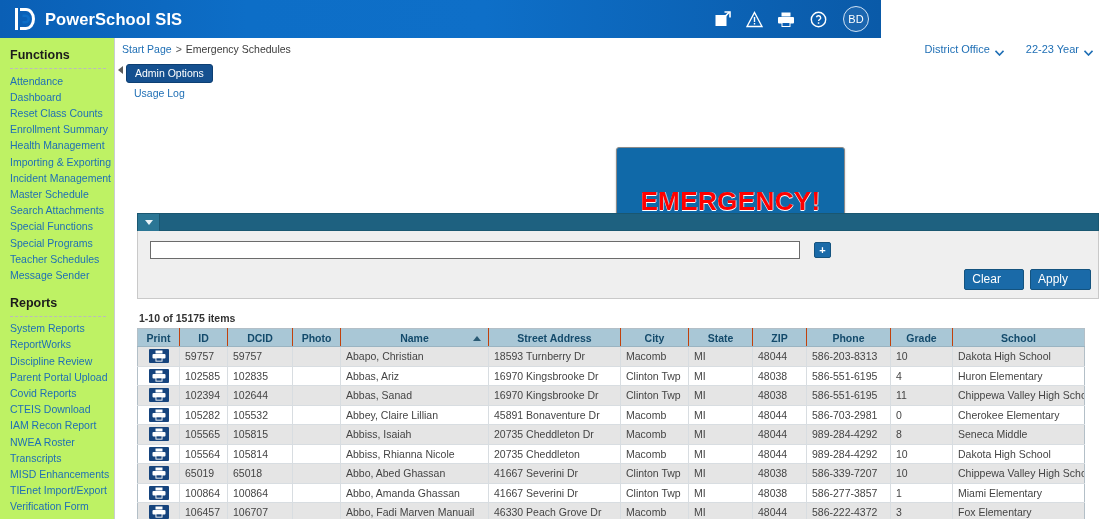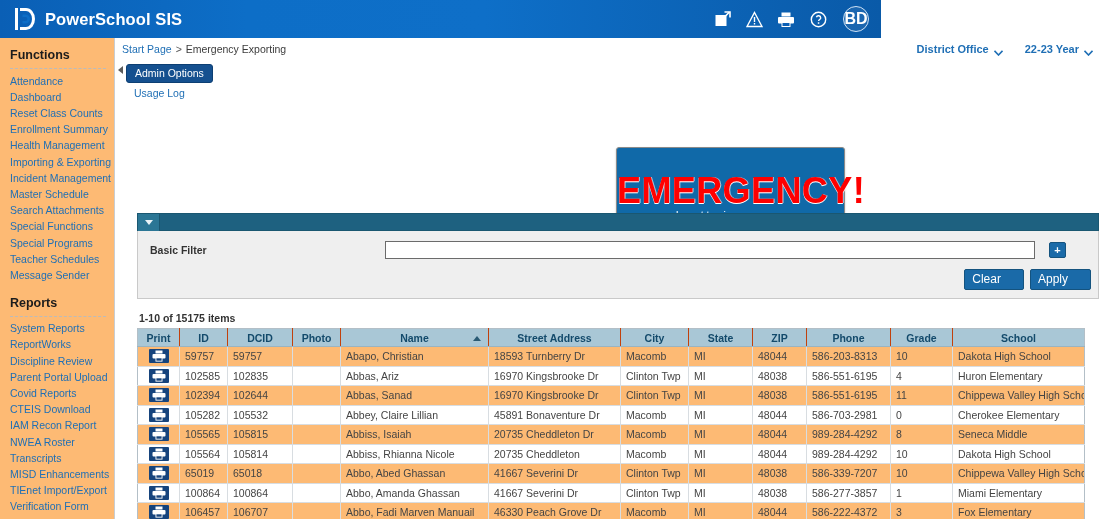--- a/index.html
+++ b/index.html
@@ -37,31 +37,31 @@
   }
   .tb-icon {
     width: 18px; height: 18px; display: flex;
     align-items: center; justify-content: center;
     cursor: pointer;
   }
   .tb-icon svg { display: block; }
   .avatar {
     width: 26px; height: 26px; border-radius: 50%;
     border: 1.5px solid #cfe2f5;
-    color: #ffffff; font-size: 16px; font-weight: bold;
+    color: #ffffff; font-size: 11px; font-weight: normal;
     display: flex; align-items: center; justify-content: center;
     margin-left: 2px; cursor: pointer;
     background: rgba(255,255,255,0.07);
   }
 
   
   .sidebar {
     position: absolute; left: 0; top: 38px;
     width: 115px; height: 481px;
-    background: #fdba74;
+    background: #bef264;
     border-right: 1px solid #c8cdd2;
     padding: 0;
   }
   .side-head {
     font-size: 12.5px; font-weight: bold; color: #1c1c1c;
     padding: 10px 0 6px 10px;
   }
   .side-rule {
     border-top: 1px dashed #bbbbbb;
     margin: 0 8px 4px 10px;
@@ -80,21 +80,21 @@
   }
   .crumbbar {
     height: 22px; display: flex; align-items: center;
     padding: 0 8px 0 6px;
   }
   .crumb { color: #1f6fb5; font-size: 10.5px; cursor: pointer; text-decoration: none; }
   .crumb.static { color: #3b3b3b; cursor: default; }
   .crumb-sep { color: #555; font-size: 10.5px; margin: 0 4px; }
   .crumbbar-right { margin-left: auto; display: flex; align-items: center; gap: 22px; }
   .sel-pill {
-    color: #1f6fb5; font-size: 11px; font-weight: bold;
+    color: #1f6fb5; font-size: 11px; font-weight: normal;
     display: flex; align-items: center; gap: 5px; cursor: pointer;
   }
   .chev { width: 9px; height: 6px; display: inline-block; }
 
   
   .navtabs { padding: 4px 0 0 10px; position: relative; }
   .tabpill {
     display: inline-block;
     background: #15508f; color: #ffffff;
     font-size: 10.5px;
@@ -120,22 +120,22 @@
   .emergency {
     position: absolute; left: 500px; top: 109px;
     width: 229px; height: 97px;
     background: #1069a8;
     border: 1px solid #8a8a8a;
     border-radius: 3px;
     text-align: center;
     box-shadow: 0 1px 2px rgba(0,0,0,.25);
   }
   .emerg-title {
-    color: #ff0000; font-size: 36px; font-weight: bold;
-    letter-spacing: .4px; margin-top: 28px;
+    color: #ff0000; font-size: 26px; font-weight: bold;
+    letter-spacing: .4px; margin-top: 38px;
     text-shadow: 0 1px 0 #ffffff, 1px 0 0 rgba(255,255,255,.6);
     line-height: 30px;
   }
   .emerg-sub1 {
     color: #ffffff; font-size: 10.5px; margin-top: 3px; line-height: 13px;
   }
   .emerg-sub2 {
     color: #ffffff; font-size: 10.5px; font-style: italic; font-weight: bold;
     line-height: 13px;
   }
@@ -242,21 +242,21 @@
   table.grid td {
     font-size: 10.5px; color: #444;
     height: 19.5px;
     padding: 0 5px;
     border-right: 1px solid #d8dde1;
     border-bottom: 1px solid #d8dde1;
     white-space: nowrap;
     overflow: hidden;
   }
   table.grid td:last-child { border-right: none; }
-  tr.odd td { background: #fdba74; }
+  tr.odd td { background: #e5e5e5; }
   tr.even td { background: #ffffff; }
   td.printcell { padding: 0; text-align: center; }
   .printbtn {
     display: inline-block; width: 20px; height: 14px;
     background: #16447d; border-radius: 1px;
     position: relative; cursor: pointer; vertical-align: middle;
   }
   .printbtn svg { position: absolute; left: 3px; top: 1px; }
 
   
@@ -359,21 +359,21 @@
     <a class="side-link">Standards Report Cards</a>
 
   </div>
 </div>
 
 <div class="main">
 
   <div class="crumbbar">
     <a class="crumb">Start Page</a>
     <span class="crumb-sep">&gt;</span>
-    <span class="crumb static">Emergency Exporting</span>
+    <span class="crumb static">Emergency Schedules</span>
 
     <div class="crumbbar-right">
       <span class="sel-pill">
         <span>District Office</span>
         <span class="chev">
           <svg width="9" height="6" viewBox="0 0 9 6">
               <path d="M0.5 0.8 L4.5 5 L8.5 0.8" fill="none" stroke="#1f6fb5" stroke-width="1.6"></path>
             </svg>
         </span>
       </span>
@@ -403,21 +403,20 @@
   </div>
 
   <div class="filterwrap">
     <div class="filter-header">
       <span class="filter-toggle">
         <span class="tri-down"></span>
       </span>
     </div>
     <div class="filter-body">
       <div class="filter-row">
-        <span class="filter-label">Basic Filter</span>
         <input class="filter-input" type="text" value="" style="">
         <span class="add-btn">+</span>
       </div>
       <div class="filter-actions">
         <span class="btn">Clear</span>
         <span class="btn">Apply</span>
       </div>
     </div>
   </div>
 

